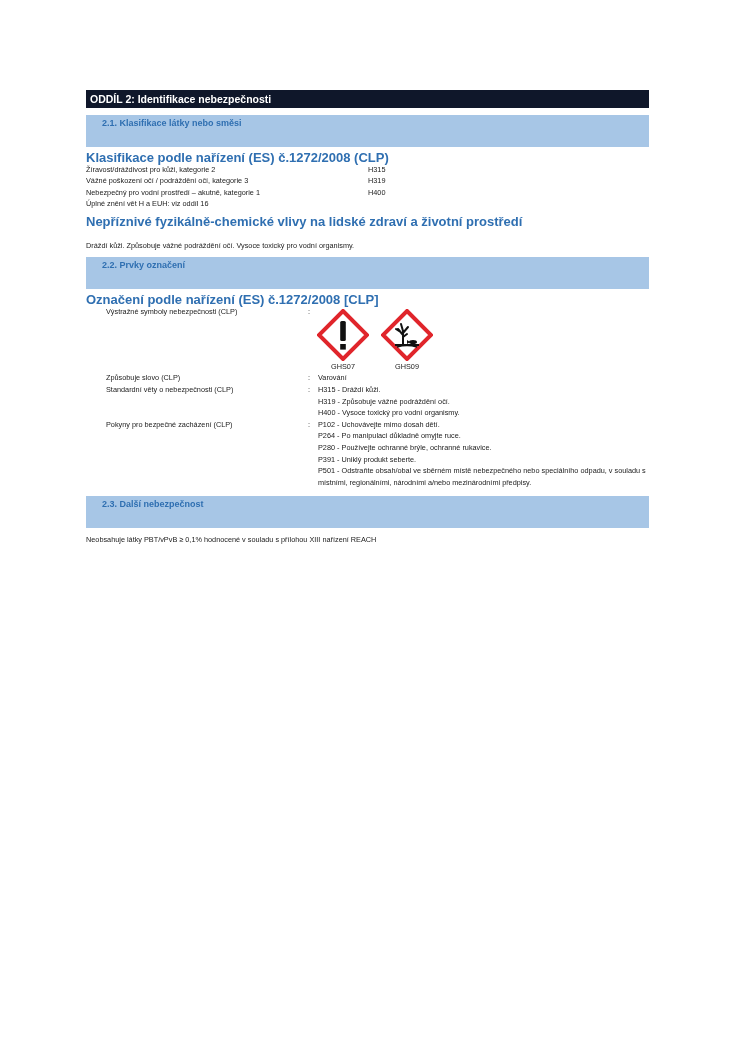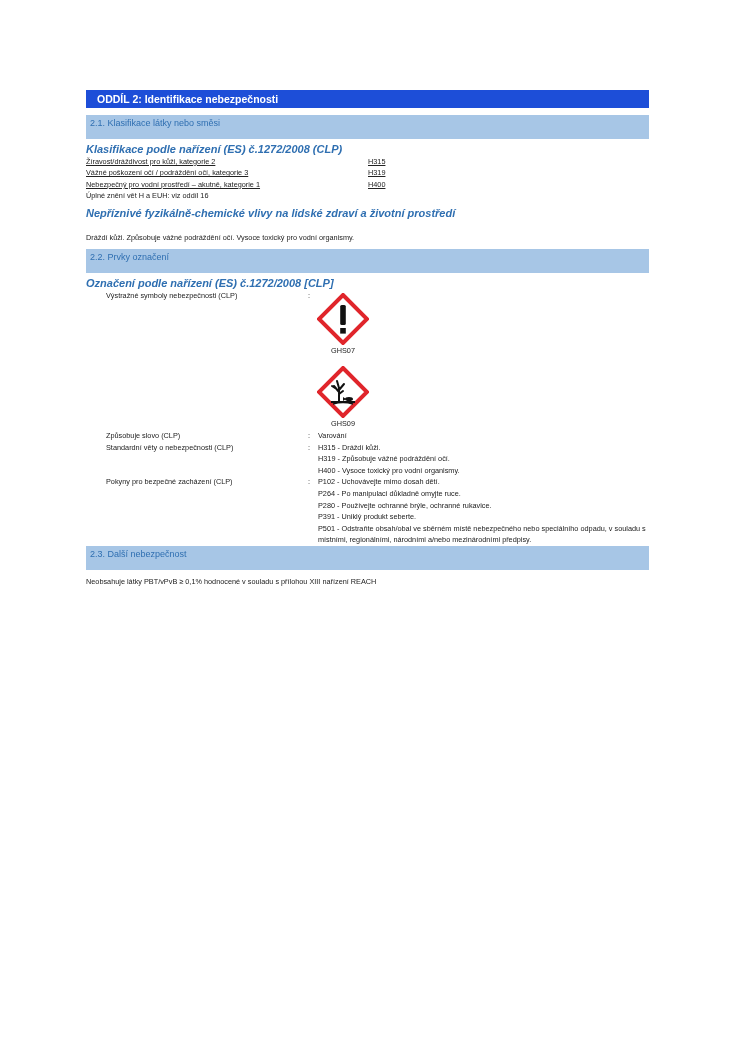--- a/index.html
+++ b/index.html
@@ -1,21 +1,21 @@
 <!DOCTYPE html>
 <html><head>
   <meta charset="utf-8">
   <style>
     html, body { margin: 0; padding: 0; background: #ffffff; }
     body { width: 740px; height: 1047px; position: relative; font-family: "Liberation Sans", sans-serif; color: #222; }
     .page { position: absolute; left: 86px; top: 90px; width: 563px; font-size: 7.3px; line-height: 11.6px; }
-    .sec-bar { background: #1d4ed8; color: #fff; font-weight: bold; font-size: 10.5px; height: 18px; line-height: 18px; padding-left: 11px; }
-    .sub-bar { background: #a7c6e6; color: #2f6fb1; font-weight: normal; font-size: 9px; height: 24px; line-height: 16px; padding-left: 4px; margin-top: 7px; }
-    .subhead { color: #2f6fb1; font-weight: bold; font-size: 11px; margin-top: 5px; font-style: italic; }
-    .row { display: flex; text-decoration: underline; }
+    .sec-bar { background: #0f172a; color: #fff; font-weight: bold; font-size: 10.5px; height: 18px; line-height: 18px; padding-left: 4px; }
+    .sub-bar { background: #a7c6e6; color: #2f6fb1; font-weight: bold; font-size: 9px; height: 32px; line-height: 16px; padding-left: 16px; margin-top: 7px; }
+    .subhead { color: #2f6fb1; font-weight: bold; font-size: 13px; margin-top: 5px; }
+    .row { display: flex; }
     .row .lbl { width: 282px; }
     .row .code { }
     .plain { }
     .kv { display: flex; }
     .kv .k { width: 202px; margin-left: 20px; }
     .kv .colon { width: 10px; }
     .kv .v { flex: 1; }
     .pics { display: flex; gap: 10px; margin-top: 2px; }
     .pic { width: 54px; text-align: center; }
     .pic svg { display: block; margin: 0 auto; }
@@ -46,21 +46,21 @@
   <div class="subhead" style="margin-top:6px">Nepříznivé fyzikálně-chemické vlivy na lidské zdraví a životní prostředí</div>
   <div class="plain" style="margin-top:12px">Dráždí kůži. Způsobuje vážné podráždění očí. Vysoce toxický pro vodní organismy.</div>
 
   <div class="sub-bar" style="margin-top:6px">2.2. Prvky označení</div>
   <div class="subhead">Označení podle nařízení (ES) č.1272/2008 [CLP]</div>
 
   <div class="kv">
     <span class="k">Výstražné symboly nebezpečnosti (CLP)</span>
     <span class="colon">:</span>
     <div class="v">
-      <div class="pics" style="margin-top:3px; margin-left:-2px;flex-direction:column;">
+      <div class="pics" style="margin-top:3px; margin-left:-2px;">
         <div class="pic">
           <svg width="52" height="52" viewBox="0 0 52 52">
             <polygon points="26,2 50,26 26,50 2,26" fill="#fff" stroke="#e0252b" stroke-width="4"></polygon>
             <rect x="23.2" y="12" width="5.6" height="20" rx="1.5" fill="#111"></rect>
             <rect x="23.2" y="35" width="5.6" height="5.6" fill="#111"></rect>
           </svg>
           <div>GHS07</div>
         </div>
         <div class="pic">
           <svg width="52" height="52" viewBox="0 0 52 52">
@@ -98,15 +98,15 @@
     <span class="colon">:</span>
     <div class="v">
       <div>P102 - Uchovávejte mimo dosah dětí.</div>
       <div>P264 - Po manipulaci důkladně omyjte ruce.</div>
       <div>P280 - Používejte ochranné brýle, ochranné rukavice.</div>
       <div>P391 - Uniklý produkt seberte.</div>
       <div>P501 - Odstraňte obsah/obal ve sběrném místě nebezpečného nebo speciálního odpadu, v souladu s místními, regionálními, národními a/nebo mezinárodními předpisy.</div>
     </div>
   </div>
 
-  <div class="sub-bar" style="margin-top:0">2.3. Další nebezpečnost</div>
+  <div class="sub-bar" style="margin-top:8px">2.3. Další nebezpečnost</div>
   <div class="plain" style="margin-top:6px">Neobsahuje látky PBT/vPvB ≥ 0,1% hodnocené v souladu s přílohou XIII nařízení REACH</div>
 </div>
 
 </body></html>

